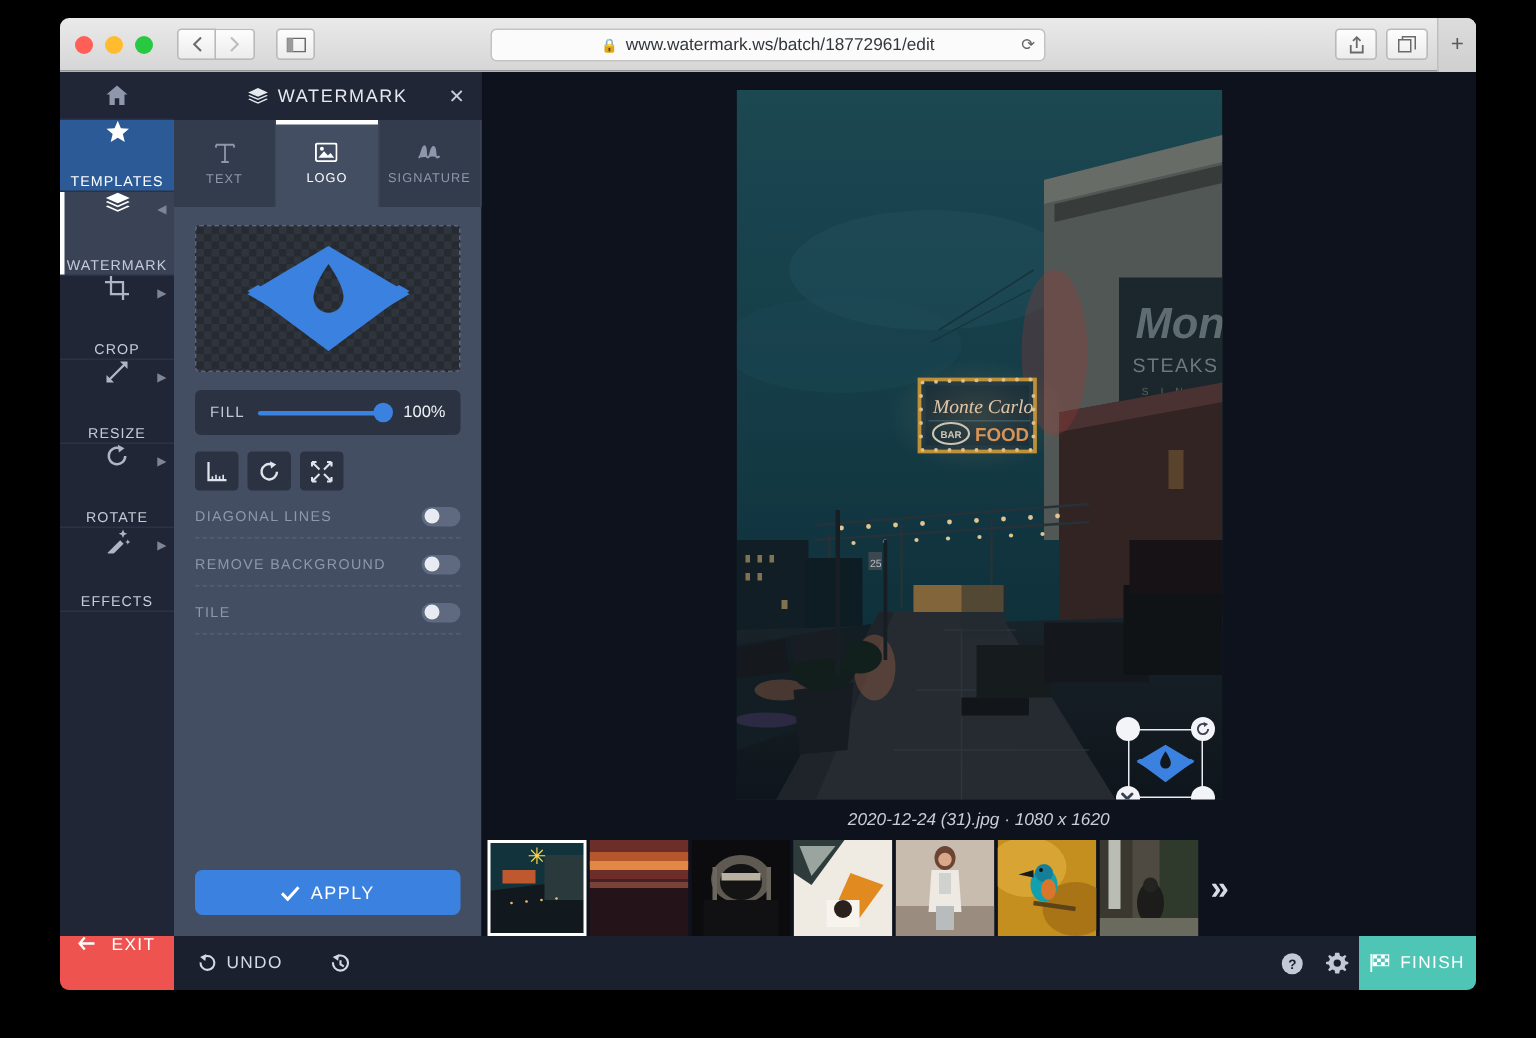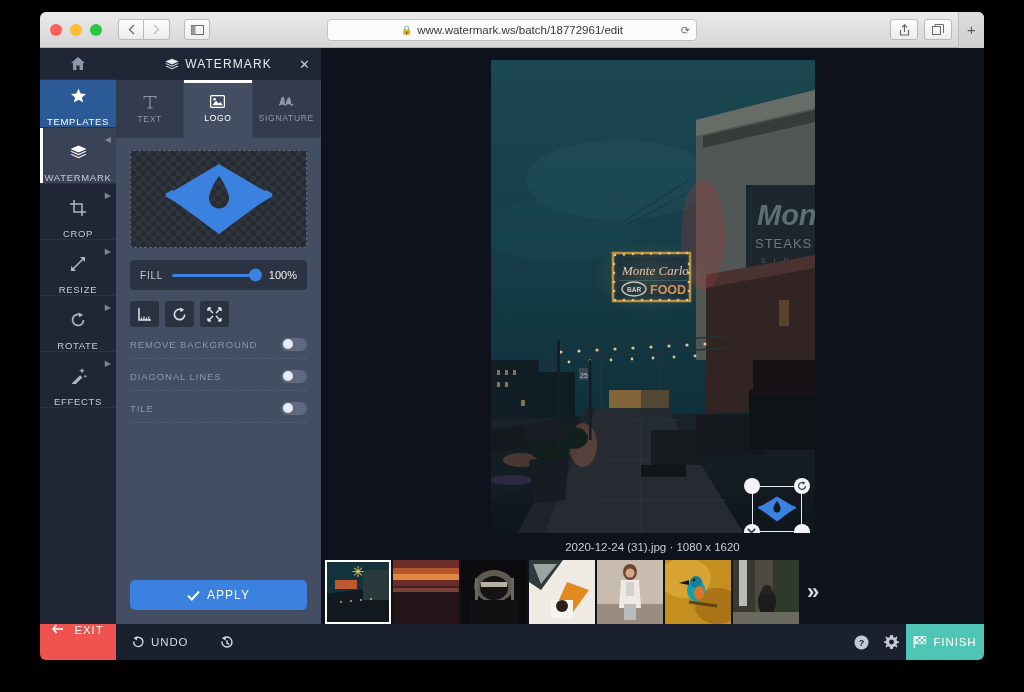--- a/index.html
+++ b/index.html
@@ -96,21 +96,21 @@
   #home-btn {
     height: 32px;
     display: flex; align-items: center; justify-content: center;
     color: #8e97ac;
     border-bottom: 1px solid #2c3244;
   }
   .rail-item {
     position: relative;
     height: 56px;
     display: flex; flex-direction: column;
-    align-items: center; justify-content: flex-end;
+    align-items: center; justify-content: space-between;
     gap: 12px;
     color: #aeb6c6;
     border-bottom: 1px solid #2c3244;
     flex-shrink: 0;
   }
   .rail-item .rail-label {
     font-size: 9.5px; letter-spacing: 0.7px; color: #c5cbd8;
   }
   .rail-item.accent { background: #2b5a96; height: 48px; }
   .rail-item.accent .rail-label { color: #ffffff; }
@@ -255,21 +255,21 @@
   }
   #photo-wrap {
     margin-top: 12px;
     width: 324px; height: 485px;
     position: relative;
     overflow: hidden;
   }
   #photo { position: absolute; inset: 0; }
   #caption {
     margin-top: 8px;
-    font-size: 11.5px; color: #c8cdd9;
+    font-size: 11.5px; color: #c8cdd9; font-style: italic;
   }
   #thumb-strip {
     margin-top: 7px;
     height: 66px;
     width: 100%;
     display: flex; align-items: center;
     padding-left: 4px;
     gap: 2px;
     position: relative;
   }
@@ -540,27 +540,27 @@
               <svg width="15" height="15" viewBox="0 0 15 15" fill="none" stroke="#e0e4ec" stroke-width="1.4">
                   <path d="M1 1 L6 6 M1 1 L1 4 M1 1 L4 1"></path>
                   <path d="M14 1 L9 6 M14 1 L14 4 M14 1 L11 1"></path>
                   <path d="M1 14 L6 9 M1 14 L1 11 M1 14 L4 14"></path>
                   <path d="M14 14 L9 9 M14 14 L14 11 M14 14 L11 14"></path>
                 </svg>
             </div>
           </div>
 
           <div class="toggle-row">
-            <span class="tlabel">REMOVE BACKGROUND</span>
+            <span class="tlabel">DIAGONAL LINES</span>
             <span class="switch">
                 <span class="sk"></span>
               </span>
           </div>
           <div class="toggle-row">
-            <span class="tlabel">DIAGONAL LINES</span>
+            <span class="tlabel">REMOVE BACKGROUND</span>
             <span class="switch">
                 <span class="sk"></span>
               </span>
           </div>
           <div class="toggle-row">
             <span class="tlabel">TILE</span>
             <span class="switch">
                 <span class="sk"></span>
               </span>
           </div>

